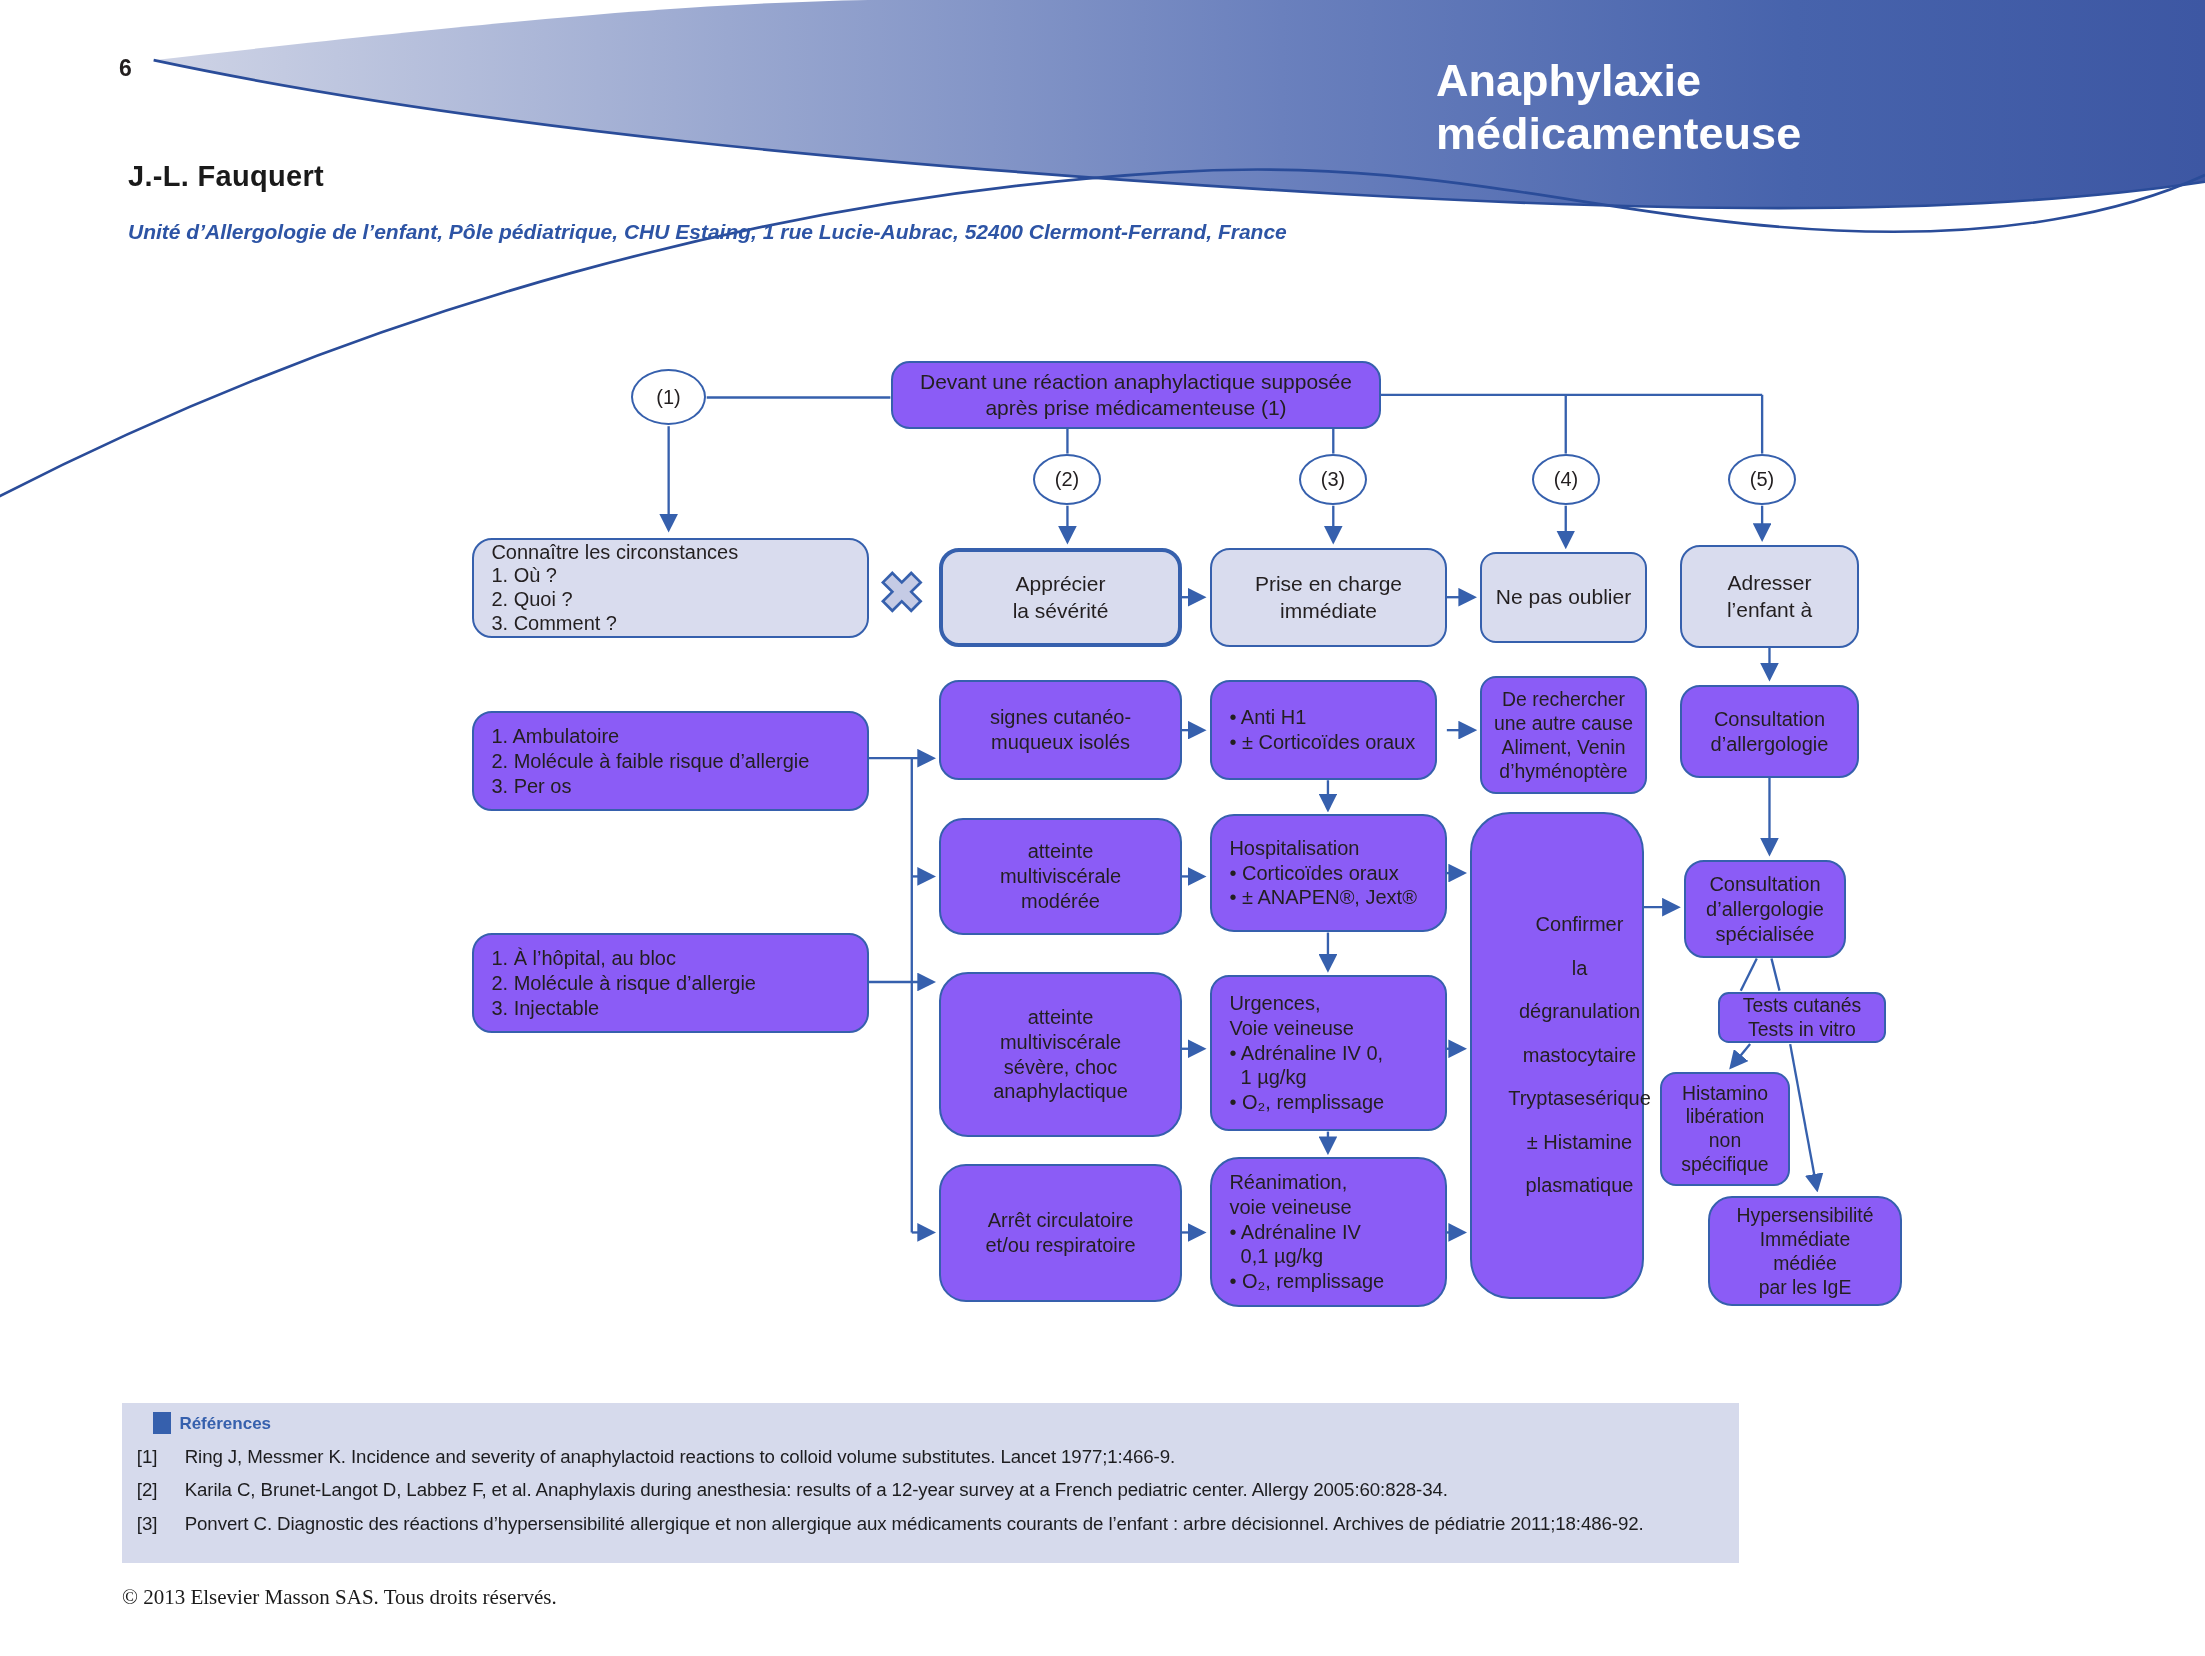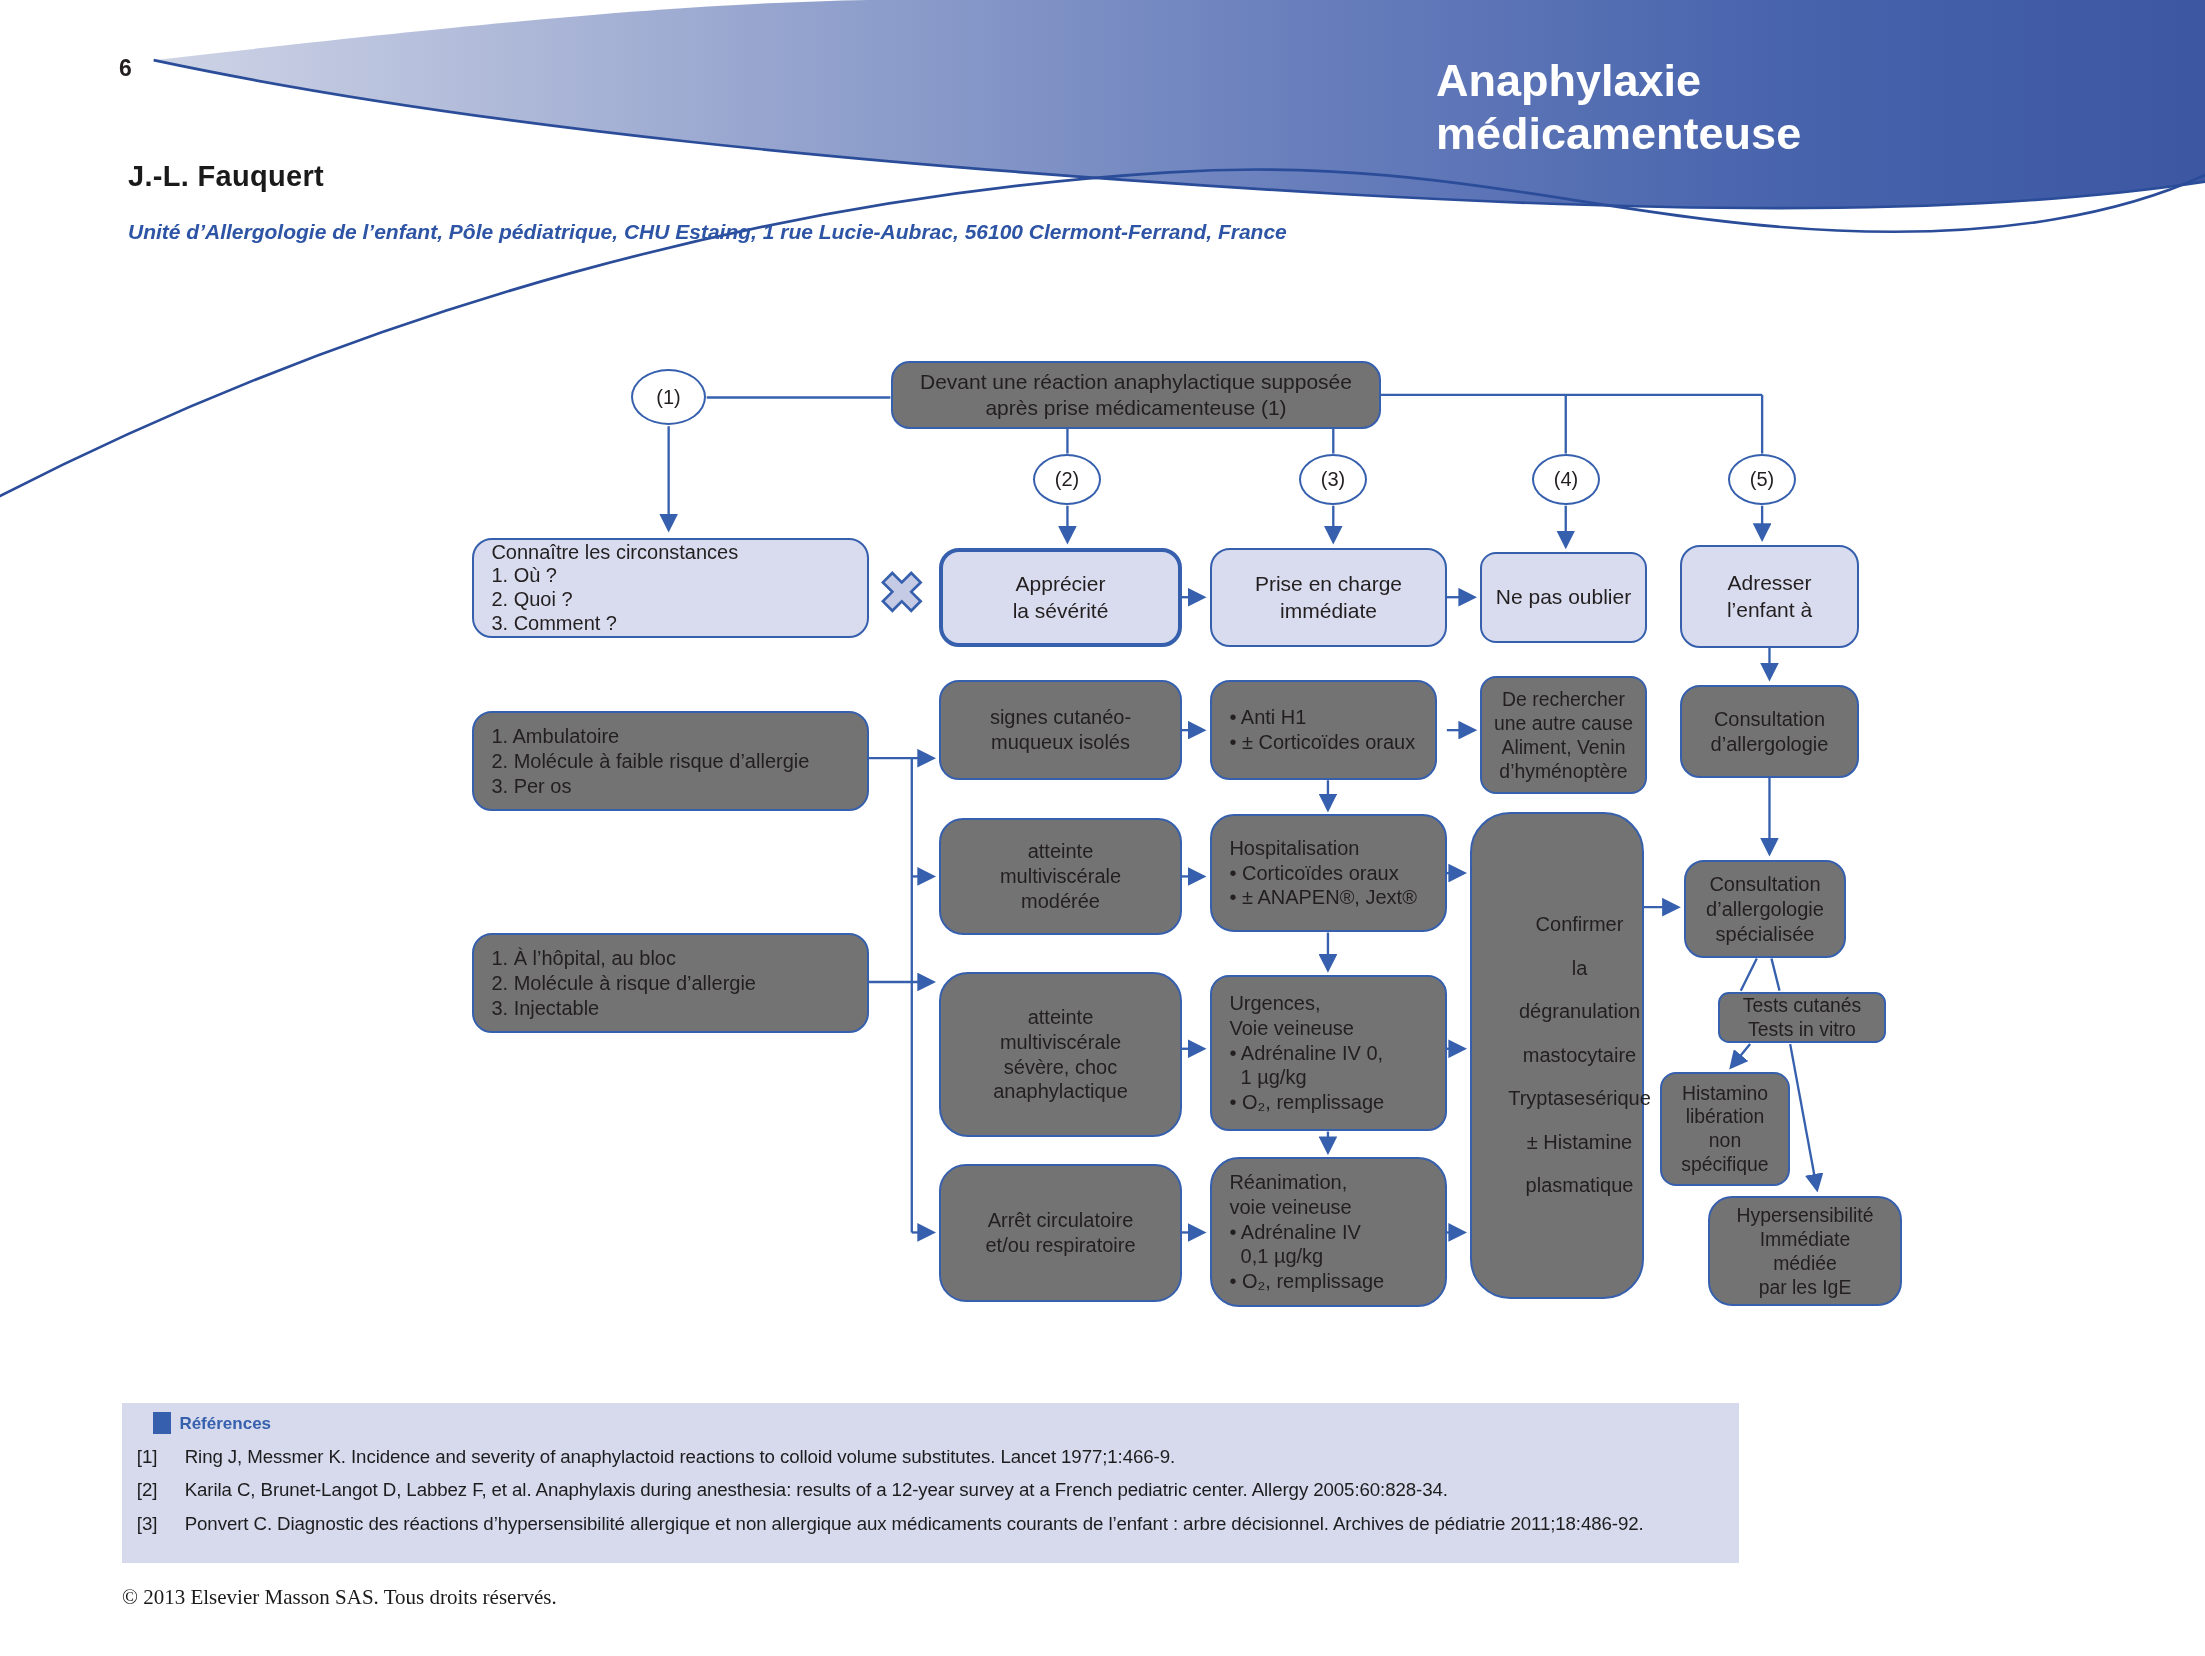--- a/index.html
+++ b/index.html
@@ -3,21 +3,21 @@
 <meta charset="utf-8">
 <style>
   html,body{margin:0;padding:0;background:#ffffff;}
   .page{position:relative;width:2205px;height:1656px;background:#ffffff;overflow:hidden;
         font-family:"Liberation Sans", sans-serif;color:#231f20;}
   svg.layer{position:absolute;left:0;top:0;}
   .pagenum{position:absolute;left:119px;top:55px;font-size:23px;font-weight:bold;color:#231f20;}
   .author{position:absolute;left:128px;top:160px;font-size:29px;font-weight:bold;color:#1a1a1a;letter-spacing:0.3px;}
   .affiliation{position:absolute;left:128px;top:220px;font-size:21px;font-weight:bold;font-style:italic;color:#2d54a5;}
   .doc-title{position:absolute;left:1436px;top:55px;font-size:45px;line-height:1.17;font-weight:bold;color:#ffffff;white-space:pre-wrap;}
-  .box{position:absolute;box-sizing:border-box;background:#737373;border:2.7px solid #3660ad;border-radius:20px;
+  .box{position:absolute;box-sizing:border-box;background:#8b5cf6;border:2.7px solid #3660ad;border-radius:20px;
        display:flex;align-items:center;justify-content:center;text-align:center;
        font-size:20px;line-height:1.24;white-space:pre-wrap;color:#231f20;}
   .box.lav{background:#d9dcee;}
   .box.leftal{justify-content:flex-start;text-align:left;padding-left:17.4px;padding-right:7px;}
   .marker-circle{position:absolute;box-sizing:border-box;background:#ffffff;border:2px solid #3660ad;border-radius:50%;
        display:flex;align-items:center;justify-content:center;font-size:20px;color:#231f20;}
   .refs-panel{position:absolute;left:122px;top:1403px;width:1617px;height:160px;background:#d6daec;box-sizing:border-box;padding:9.4px 13.4px 0 14.7px;}
   .refs-head{display:flex;align-items:flex-end;font-size:17px;font-weight:bold;color:#3660ad;padding-left:16px;}
   .refs-square{display:inline-block;width:18px;height:22px;background:#3660ad;margin-right:8.7px;}
   .ref-item{display:flex;margin-top:11.4px;font-size:18.7px;color:#1d1d1f;}
@@ -103,21 +103,21 @@
 
     <g transform="translate(1350,886) rotate(45)">
       <path d="M -30,-10 L -10,-10 L -10,-30 L 10,-30 L 10,-10 L 30,-10 L 30,10 L 10,10 L 10,30 L -10,30 L -10,10 L -30,10 Z" fill="#c5cbe5" stroke="#3660ad" stroke-width="4"></path>
     </g>
   </svg>
 
   <div class="pagenum">6</div>
   <div class="doc-title">Anaphylaxie
 médicamenteuse</div>
   <div class="author">J.-L. Fauquert</div>
-  <div class="affiliation">Unité d’Allergologie de l’enfant, Pôle pédiatrique, CHU Estaing, 1 rue Lucie-Aubrac, 56100 Clermont-Ferrand, France</div>
+  <div class="affiliation">Unité d’Allergologie de l’enfant, Pôle pédiatrique, CHU Estaing, 1 rue Lucie-Aubrac, 52400 Clermont-Ferrand, France</div>
 
   <div class="marker-circle" style="left:631px;top:369px;width:75px;height:56px;">(1)</div>
   <div class="marker-circle" style="left:1033px;top:454px;width:68px;height:51px;">(2)</div>
   <div class="marker-circle" style="left:1299px;top:454px;width:68px;height:51px;">(3)</div>
   <div class="marker-circle" style="left:1532px;top:454px;width:68px;height:51px;">(4)</div>
   <div class="marker-circle" style="left:1728px;top:454px;width:68px;height:51px;">(5)</div>
 
   <div class="box" style="left:891px;top:361px;width:490px;height:68px;border-radius:18.7px;font-size:21px;">Devant une réaction anaphylactique supposée
 après prise médicamenteuse (1)</div>
 

